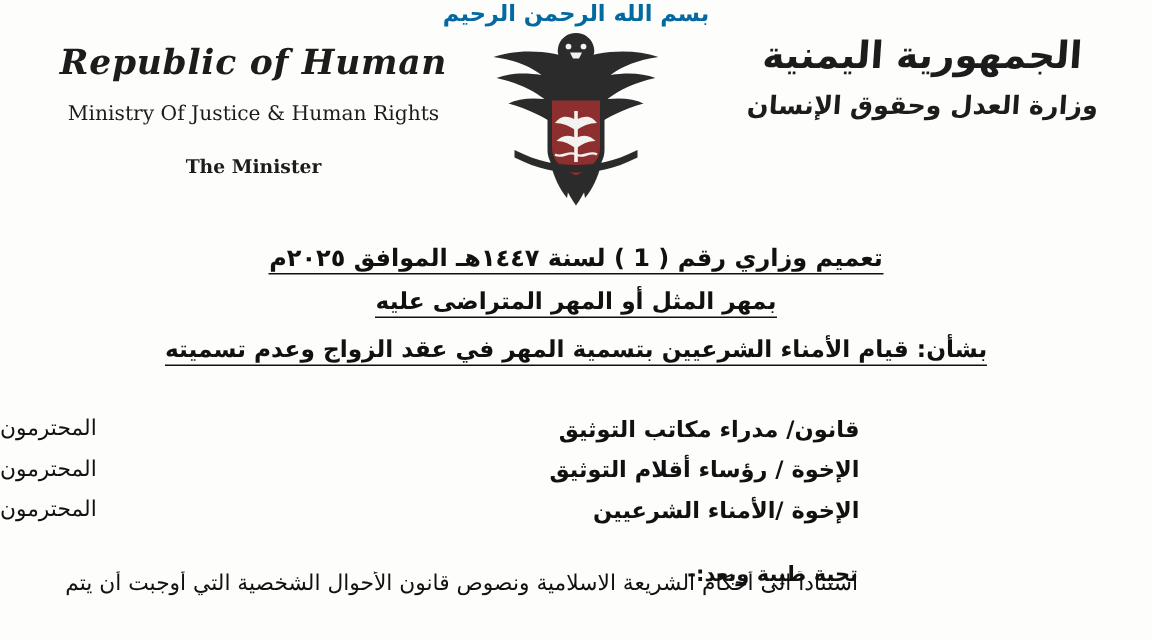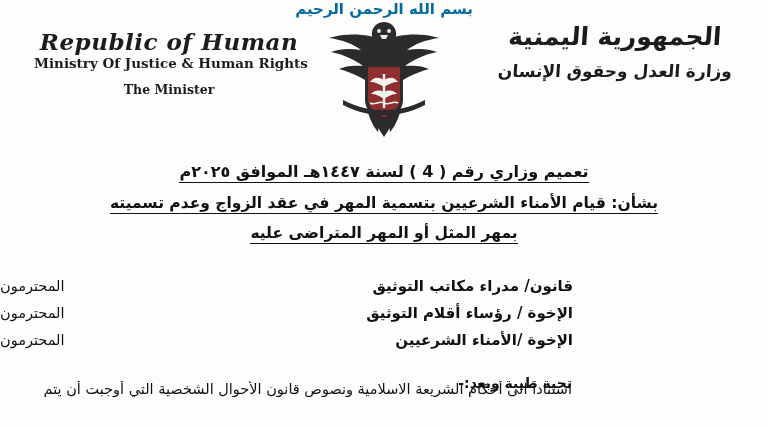--- a/index.html
+++ b/index.html
@@ -37,28 +37,29 @@
     font-family: "DejaVu Serif", serif;
     font-size: 23px;
     font-weight: bold;
     font-style: italic;
     letter-spacing: 0.5px;
     white-space: nowrap;
   }
   .header-left .line2 {
     font-family: "DejaVu Serif", serif;
     font-size: 13.5px;
-    font-weight: bold;
+    font-weight: normal;
+    margin-top: 13px;
     white-space: nowrap;
   }
   .header-left .line3 {
     font-family: "DejaVu Serif", serif;
     font-size: 12.5px;
     font-weight: bold;
-    margin-top: 11px;
+    margin-top: 19px;
     white-space: nowrap;
   }
 
   .header-right {
     position: absolute;
     right: 28px;
     top: 22px;
     width: 250px;
     text-align: center;
     direction: rtl;
@@ -244,27 +245,27 @@
     </div>
 
     <div class="header-right">
       <div class="ar1">الجمهورية اليمنية</div>
       <div class="ar2">وزارة العدل وحقوق الإنسان</div>
     </div>
   </div>
 
   <div class="title-block">
     <div class="t-line l1">
-      <span class="under">تعميم وزاري رقم (  4  ) لسنة ١٤٤٧هـ الموافق ٢٠٢٥م</span>
+      <span class="under">تعميم وزاري رقم (  1  ) لسنة ١٤٤٧هـ الموافق ٢٠٢٥م</span>
+    </div>
+    <div class="t-line l3">
+      <span class="under">بمهر المثل أو المهر المتراضى عليه</span>
     </div>
     <div class="t-line l2">
       <span class="under">بشأن: قيام الأمناء الشرعيين بتسمية المهر في عقد الزواج وعدم تسميته</span>
-    </div>
-    <div class="t-line l3">
-      <span class="under">بمهر المثل أو المهر المتراضى عليه</span>
     </div>
   </div>
 
   <div class="addressees">
     <div class="addr-row">
       <div class="to">قانون/ مدراء مكاتب التوثيق</div>
       <div class="spacer"></div>
       <div class="resp">المحترمون</div>
     </div>
     <div class="addr-row">

